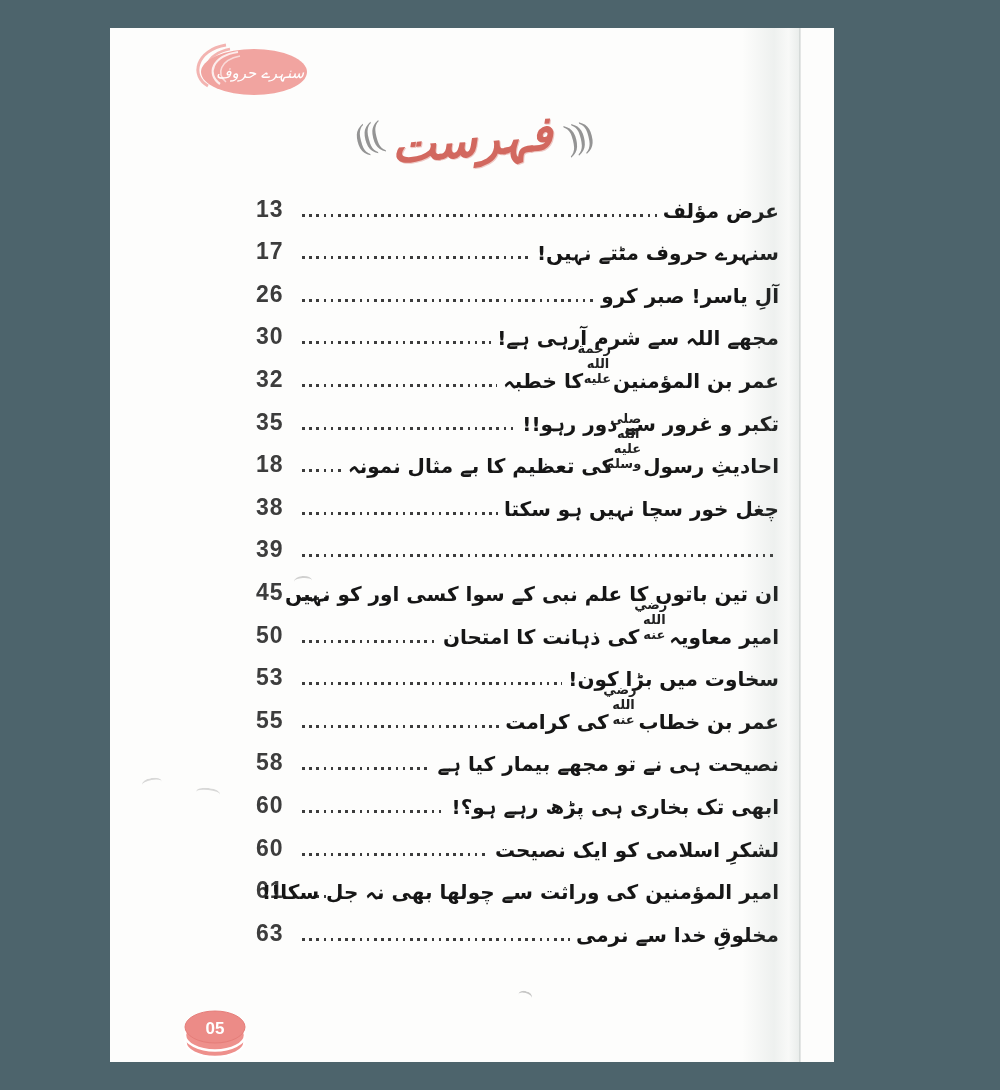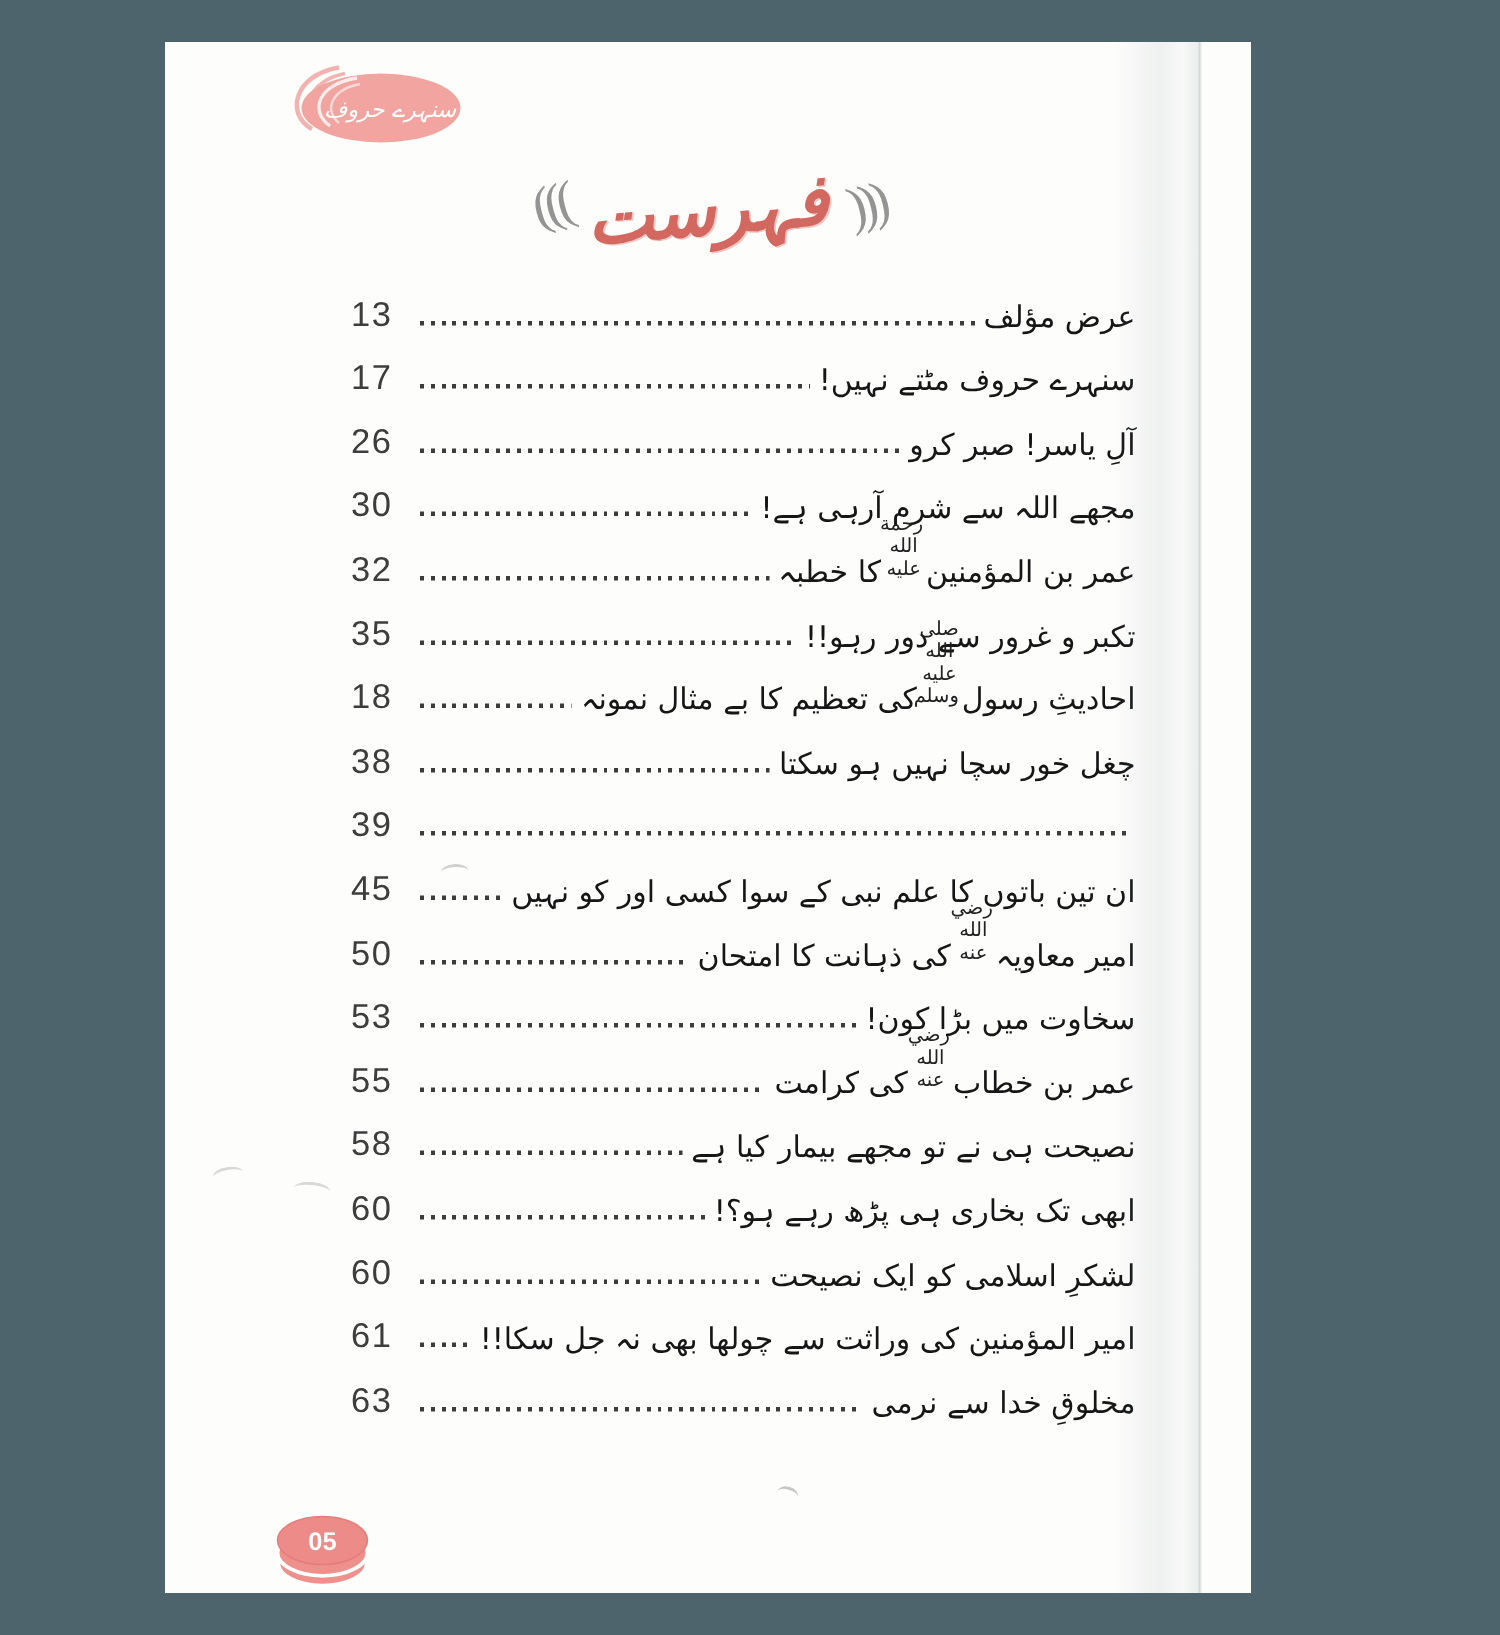--- a/index.html
+++ b/index.html
@@ -41,21 +41,21 @@
   .orn-left{transform:rotate(-14deg);margin-right:12px;}
   .orn-right{transform:rotate(-14deg);margin-left:12px;}
   .heading-title{
     display:inline-block;
     font-size:47px;font-weight:bold;font-style:italic;
     color:#d2685f;
     transform:rotate(-5deg);
     text-shadow:1px 1px 0 rgba(210,104,95,.35);
   }
   
-  .toc{position:absolute;left:124px;top:156px;width:523px;}
+  .toc{position:absolute;left:146px;top:156px;width:523px;font-weight:bold;}
   .toc-row{display:flex;align-items:flex-end;height:42.6px;}
   .num{
     flex:0 0 auto;width:42px;
     font-family:"Liberation Sans",sans-serif;
     font-size:23px;line-height:1;letter-spacing:1px;
     color:#3d3d3d;margin-bottom:6px;
   }
   .leader{
     flex:1 1 auto;min-width:26px;height:3px;
     margin:0 6px 10px 4px;

